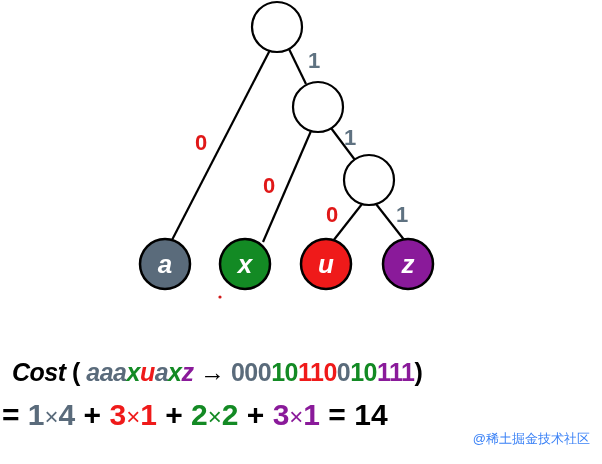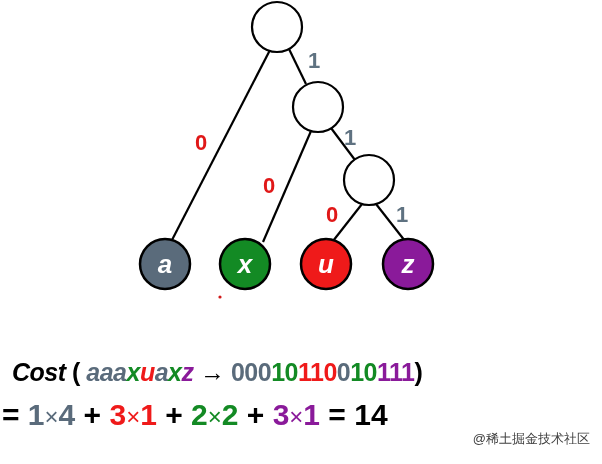--- a/index.html
+++ b/index.html
@@ -4,21 +4,21 @@
 <style>
   html, body { margin:0; padding:0; background:#ffffff; }
   body { width:602px; height:464px; position:relative; overflow:hidden; font-family:"Liberation Sans", sans-serif; }
   #tree { position:absolute; left:0; top:0; }
   .edge-label { font-family:"Liberation Sans", sans-serif; font-weight:bold; font-size:22px; }
   .leaf-text { font-family:"Liberation Sans", sans-serif; font-weight:bold; font-style:italic; font-size:26px; fill:#ffffff; }
   .line1 { position:absolute; left:12px; top:358px; font-weight:bold; font-size:25px; white-space:nowrap; letter-spacing:-0.5px; }
   .line2 { position:absolute; left:2px; top:398px; font-weight:bold; font-size:30px; white-space:nowrap; }
   .it { font-style:italic; }
   .times { font-weight:normal; font-size:24px; }
-  .watermark { position:absolute; right:12px; bottom:16px; font-size:13px; color:#404040; }
+  .watermark { position:absolute; right:12px; bottom:16px; font-size:13px; color:#3b82f6; }
 </style>
 </head>
 <body>
 
 <svg id="tree" width="602" height="340">
   <g id="edges" stroke="#000" stroke-width="2.2" fill="none">
     <line x1="270" y1="50" x2="172" y2="240"></line>
     <line x1="289" y1="49" x2="306" y2="84"></line>
     <line x1="311" y1="131" x2="263" y2="242"></line>
     <line x1="331" y1="128" x2="355" y2="160"></line>

